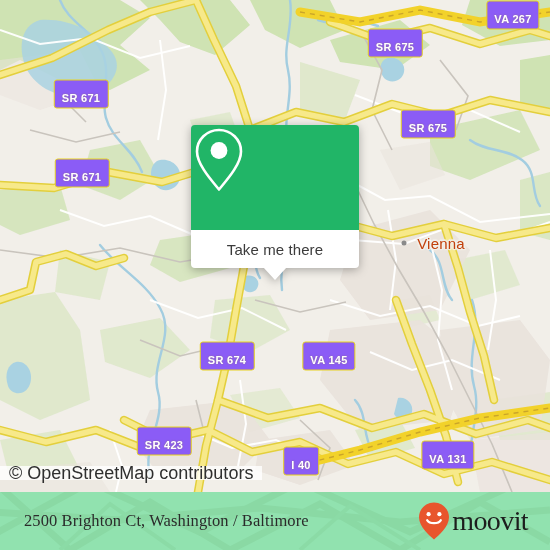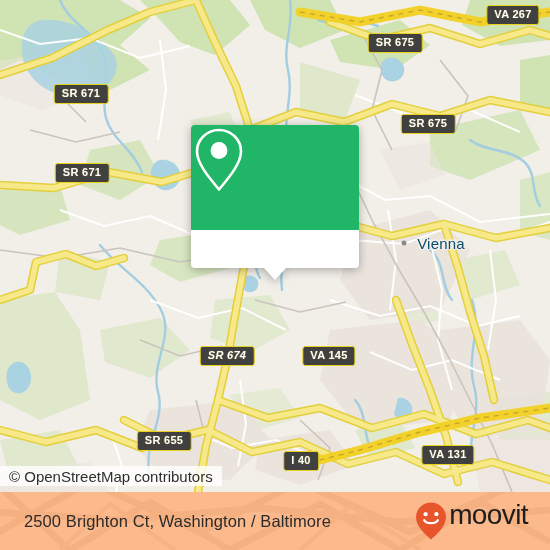--- a/index.html
+++ b/index.html
@@ -10,38 +10,38 @@
   }
   #app{position:relative;width:550px;height:550px;overflow:hidden;background:#fff;}
 
   
   #map{position:absolute;left:0;top:0;width:550px;height:492px;overflow:hidden;background:#f2efe9;}
   #map svg{position:absolute;left:0;top:0;}
 
   
   .shield{
     position:absolute;
-    background:#404040;
+    background:#8b5cf6;
     border:1.5px solid #e8d21c;
     border-radius:3px;
     color:#fff;
     font-size:11px;
     font-weight:bold;
     letter-spacing:.3px;
     line-height:16px;
-    padding:0 7px 2px 7px;
+    padding:9px 7px 2px 7px;
     white-space:nowrap;
     text-shadow:0 0 2px rgba(160,140,0,.45);
     transform:translate(-50%,-50%);
   }
 
   .placelabel{
     position:absolute;
     transform:translate(-50%,-50%);
-    color:#0c4a6e;
+    color:#c2410c;
     font-size:15px;
     letter-spacing:.2px;
     white-space:nowrap;
     text-shadow:
       -1.5px 0 1px #f2efe9, 1.5px 0 1px #f2efe9,
        0 -1.5px 1px #f2efe9, 0 1.5px 1px #f2efe9,
       -1px -1px 1px #f2efe9, 1px 1px 1px #f2efe9,
       -1px 1px 1px #f2efe9, 1px -1px 1px #f2efe9;
   }
   .placedot{
@@ -65,39 +65,39 @@
   }
   #popup-label{font-size:15px;color:#3b3b3b;letter-spacing:.1px;}
   #popup-tail{
     position:absolute;left:50%;bottom:-12px;margin-left:-12px;
     width:0;height:0;border-left:12px solid transparent;
     border-right:12px solid transparent;border-top:13px solid #fff;
   }
 
   
   #attrib{
-    position:absolute;left:0;top:466px;height:20px;
+    position:absolute;left:0;top:466px;height:14px;
     background:rgba(255,255,255,.80);
     display:flex;align-items:center;padding:0 9px;
-    font-size:15px;color:#2f2f2f;white-space:nowrap;
+    font-size:18px;color:#2f2f2f;white-space:nowrap;
   }
 
   
   #footer{
     position:absolute;left:0;top:492px;width:550px;height:58px;
-    background:#f97316;overflow:hidden;
+    background:#22c55e;overflow:hidden;font-family:Liberation Serif, serif;
   }
   #footer-watermark{position:absolute;left:0;top:0;opacity:.5;}
   #address{
     position:absolute;left:24px;top:50%;transform:translateY(-50%);
     font-size:16.5px;color:#2b2b2b;letter-spacing:.1px;white-space:nowrap;
   }
   #brand{
     position:absolute;right:22px;top:50%;transform:translateY(-50%);
-    display:flex;gap:1px;
+    display:flex;align-items:center;gap:1px;
   }
   #brand-name{
     font-size:28px;color:#1d1d1d;letter-spacing:-.6px;
     font-weight:500;line-height:1;
   }
 </style>
 </head>
 <body>
 
 <div id="app">
@@ -247,34 +247,35 @@
     </svg>
 
     <div class="placedot" style="left:404px;top:243px;"></div>
     <div class="placelabel" style="left:441px;top:243px;">Vienna</div>
 
     <div class="shield" style="left:513px;top:15px;">VA 267</div>
     <div class="shield" style="left:395px;top:43px;">SR 675</div>
     <div class="shield" style="left:81px;top:94px;">SR 671</div>
     <div class="shield" style="left:428px;top:124px;">SR 675</div>
     <div class="shield" style="left:82px;top:173px;">SR 671</div>
-    <div class="shield" style="left:227px;top:356px;font-style:italic;">SR 674</div>
+    <div class="shield" style="left:227px;top:356px;">SR 674</div>
     <div class="shield" style="left:329px;top:356px;">VA 145</div>
-    <div class="shield" style="left:164px;top:441px;">SR 655</div>
+    <div class="shield" style="left:164px;top:441px;">SR 423</div>
     <div class="shield" style="left:301px;top:461px;">I 40</div>
     <div class="shield" style="left:448px;top:455px;">VA 131</div>
 
     <div id="popup">
       <div id="popup-head" style="background:#21b567;">
         <svg width="56" height="70" viewBox="0 0 56 70">
           <path d="M28 5 C15.8 5 6 14.6 6 26.4 C6 40 22 57 28 64.5 C34 57 50 40 50 26.4 C50 14.6 40.2 5 28 5 Z" fill="none" stroke="#ffffff" stroke-width="2.6" stroke-linejoin="round"></path>
           <circle cx="28" cy="25.5" r="8.4" fill="#ffffff"></circle>
         </svg>
       </div>
       <div id="popup-body">
+        <span id="popup-label">Take me there</span>
         <div id="popup-tail"></div>
       </div>
     </div>
 
     <div id="attrib">
       <span>© OpenStreetMap contributors</span>
     </div>
   </div>
 
   <div id="footer">

